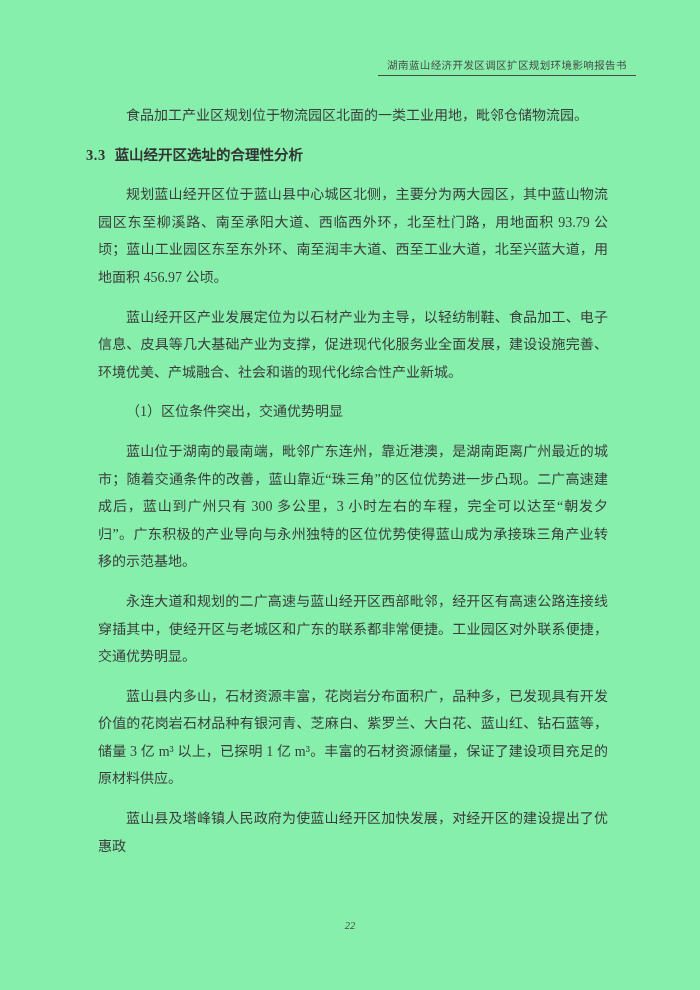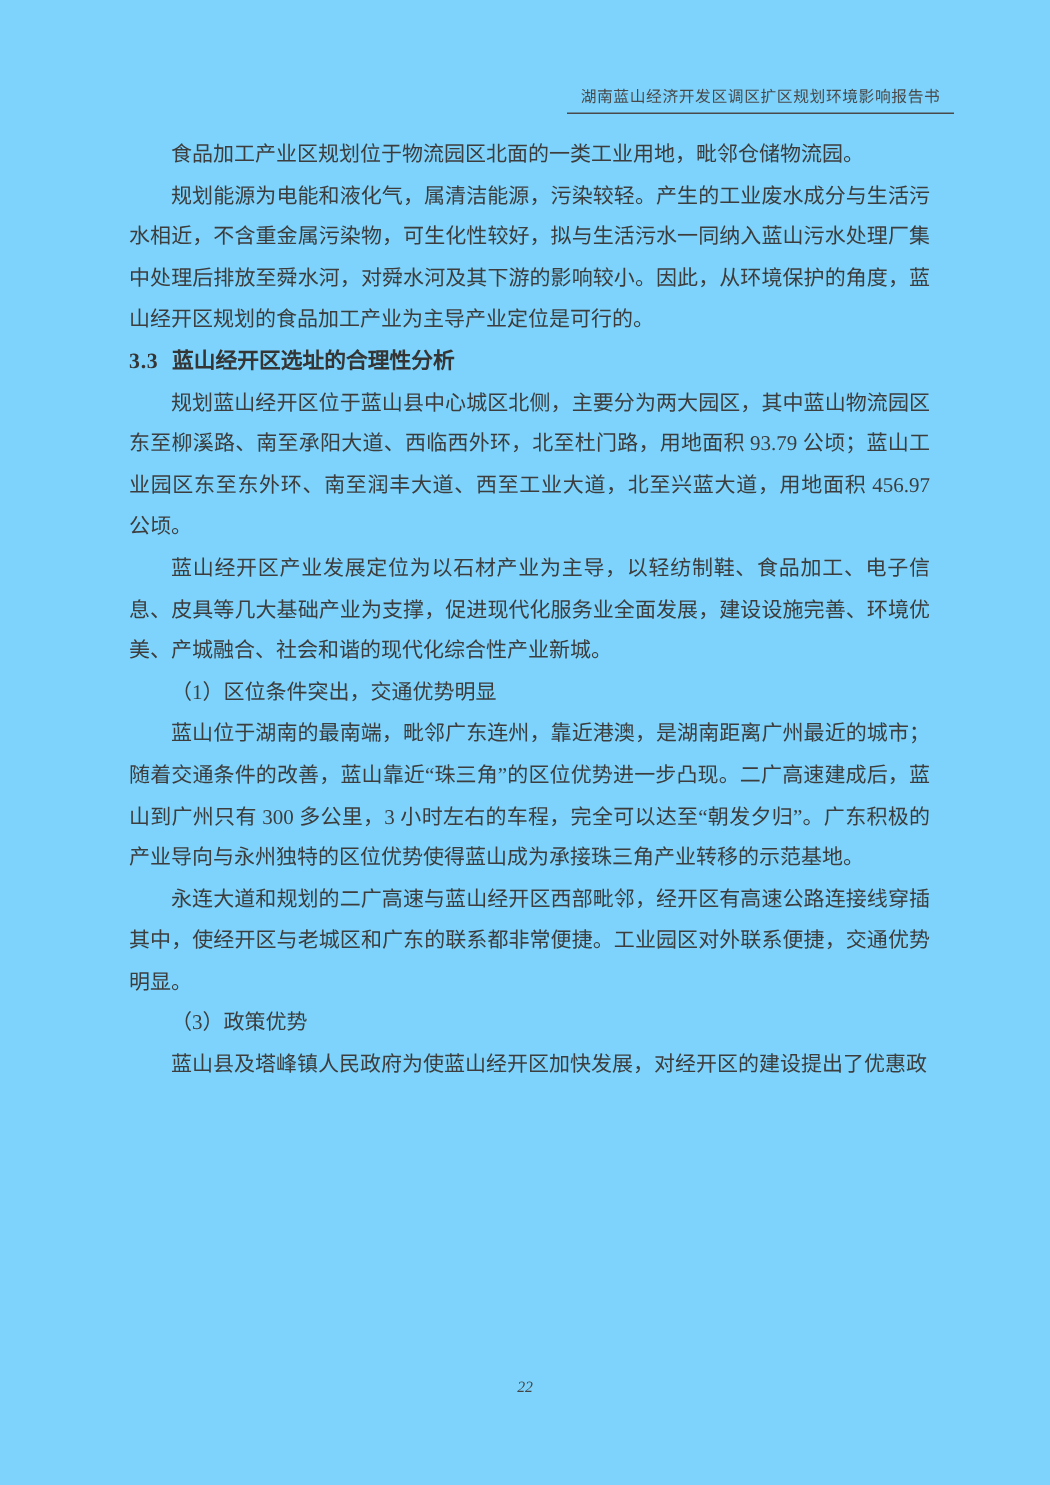--- a/index.html
+++ b/index.html
@@ -4,21 +4,21 @@
 <style>
   html, body {
     margin: 0;
     padding: 0;
     background: #ffffff;
   }
   .page {
     position: relative;
     width: 700px;
     height: 990px;
-    background: #7dd3fc;
+    background: #86efac;
     overflow: hidden;
     font-family: "Liberation Serif", "DejaVu Serif", serif;
     color: #3d3d3d;
   }
   .page-header {
     position: absolute;
     top: 59px;
     left: 378px;
     width: 258px;
     text-align: center;
@@ -32,21 +32,21 @@
   .page-body {
     position: absolute;
     left: 86px;
     top: 90px;
     width: 534px;
     font-size: 14px;
     line-height: 27.6px;
     text-align: justify;
   }
   .page-body p {
-    margin: 0;
+    margin: 12px;
     text-indent: 2em;
   }
   .section-heading {
     margin: 0;
     font-size: 14.5px;
     font-weight: bold;
     line-height: 27.6px;
     text-indent: 0;
     color: #353535;
   }
@@ -69,32 +69,31 @@
 <body>
 
 <div class="page">
 
   <div class="page-header">
     <span>湖南蓝山经济开发区调区扩区规划环境影响报告书</span>
   </div>
 
   <div class="page-body">
     <p>食品加工产业区规划位于物流园区北面的一类工业用地，毗邻仓储物流园。</p>
-    <p>规划能源为电能和液化气，属清洁能源，污染较轻。产生的工业废水成分与生活污水相近，不含重金属污染物，可生化性较好，拟与生活污水一同纳入蓝山污水处理厂集中处理后排放至舜水河，对舜水河及其下游的影响较小。因此，从环境保护的角度，蓝山经开区规划的食品加工产业为主导产业定位是可行的。</p>
 
     <h2 class="section-heading">
       <span class="sec-num">3.3</span><span>蓝山经开区选址的合理性分析</span>
     </h2>
 
     <p>规划蓝山经开区位于蓝山县中心城区北侧，主要分为两大园区，其中蓝山物流园区东至柳溪路、南至承阳大道、西临西外环，北至杜门路，用地面积 93.79 公顷；蓝山工业园区东至东外环、南至润丰大道、西至工业大道，北至兴蓝大道，用地面积 456.97 公顷。</p>
     <p>蓝山经开区产业发展定位为以石材产业为主导，以轻纺制鞋、食品加工、电子信息、皮具等几大基础产业为支撑，促进现代化服务业全面发展，建设设施完善、环境优美、产城融合、社会和谐的现代化综合性产业新城。</p>
     <p>（1）区位条件突出，交通优势明显</p>
     <p>蓝山位于湖南的最南端，毗邻广东连州，靠近港澳，是湖南距离广州最近的城市；随着交通条件的改善，蓝山靠近“珠三角”的区位优势进一步凸现。二广高速建成后，蓝山到广州只有 300 多公里，3 小时左右的车程，完全可以达至“朝发夕归”。广东积极的产业导向与永州独特的区位优势使得蓝山成为承接珠三角产业转移的示范基地。</p>
     <p>永连大道和规划的二广高速与蓝山经开区西部毗邻，经开区有高速公路连接线穿插其中，使经开区与老城区和广东的联系都非常便捷。工业园区对外联系便捷，交通优势明显。</p>
-    <p>（3）政策优势</p>
+    <p>蓝山县内多山，石材资源丰富，花岗岩分布面积广，品种多，已发现具有开发价值的花岗岩石材品种有银河青、芝麻白、紫罗兰、大白花、蓝山红、钻石蓝等，储量 3 亿 m³ 以上，已探明 1 亿 m³。丰富的石材资源储量，保证了建设项目充足的原材料供应。</p>
     <p>蓝山县及塔峰镇人民政府为使蓝山经开区加快发展，对经开区的建设提出了优惠政</p>
   </div>
 
   <div class="page-footer">
     <span>22</span>
   </div>
 
 </div>
 
 </body></html>

